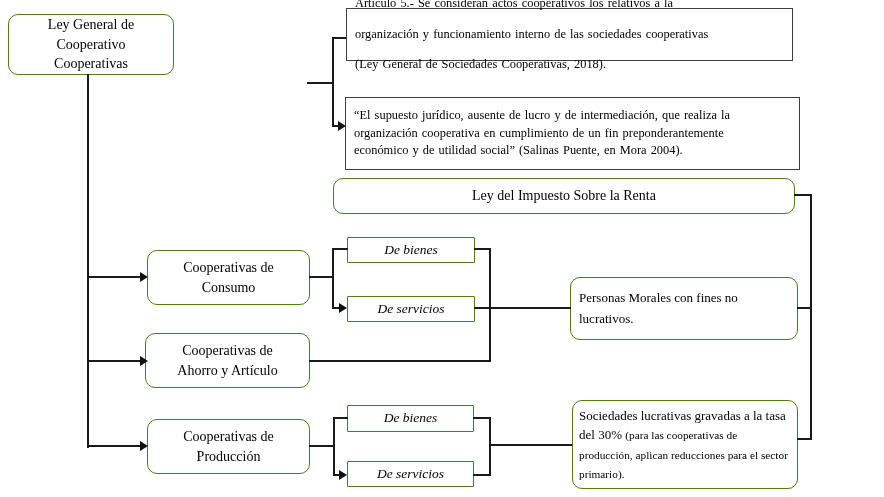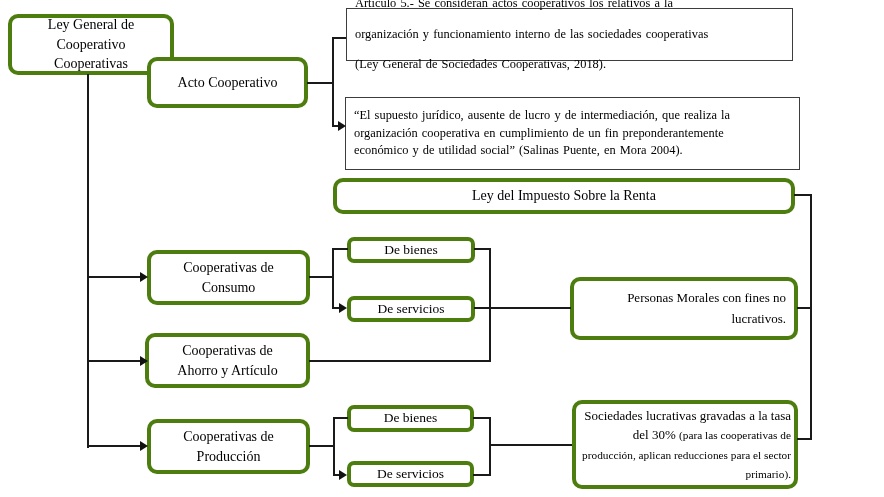--- a/index.html
+++ b/index.html
@@ -8,41 +8,41 @@
   .canvas {
     position: relative;
     width: 884px;
     height: 497px;
     background: #ffffff;
     overflow: hidden;
   }
   .box {
     position: absolute;
     background: #ffffff;
-    border: 4px solid #4d7c0f;
+    border: 1px solid #4d7c0f;
     border-radius: 10px;
     display: flex;
     flex-direction: column;
     align-items: center;
     justify-content: center;
-    text-align: right;
+    text-align: left;
     line-height: 1.4;
   }
   .box.rect {
     border-radius: 0;
     border: 1px solid #3d3d3d;
     align-items: flex-start;
     justify-content: center;
     text-align: left;
     padding: 3px 8px;
   }
   .box.rect .pline { white-space: nowrap; font-size: 12.4px; line-height: 1.42; word-spacing: 1px; }
   .lbl-lg  { font-size: 14px; }
   .lbl-md  { font-size: 13.5px; }
-  .small-box { border-radius: 7px; }
+  .small-box { border-radius: 1px; font-style: italic; }
   .line {
     position: absolute;
     background: #1a1a1a;
   }
   .h { height: 2px; }
   .v { width: 2px; }
   .arrow-r {
     position: absolute;
     width: 0; height: 0;
     border-top: 5px solid transparent;
@@ -57,23 +57,20 @@
 <body>
 
 <div class="canvas">
 
   <div class="box lbl-lg" style="left:8px; top:14px; width:166px; height:61px;">
     <div>Ley General de</div>
     <div>Cooperativo</div>
     <div>Cooperativas</div>
   </div>
 
-  <div class="box lbl-lg" style="left:147px; top:57px; width:161px; height:51px;">
-    <div>Acto Cooperativo</div>
-  </div>
 
   <div class="box rect" style="left:346px; top:8px; width:447px; height:53px;gap:13px;">
     <div class="pline">Artículo 5.- Se consideran actos cooperativos los relativos a la</div>
     <div class="pline">organización y funcionamiento interno de las sociedades cooperativas</div>
     <div class="pline">(Ley General de Sociedades Cooperativas, 2018).</div>
   </div>
 
   <div class="box rect" style="left:345px; top:97px; width:455px; height:73px;">
     <div class="pline">“El supuesto jurídico, ausente de lucro y de intermediación, que realiza la</div>
     <div class="pline">organización cooperativa en cumplimiento de un fin preponderantemente</div>

